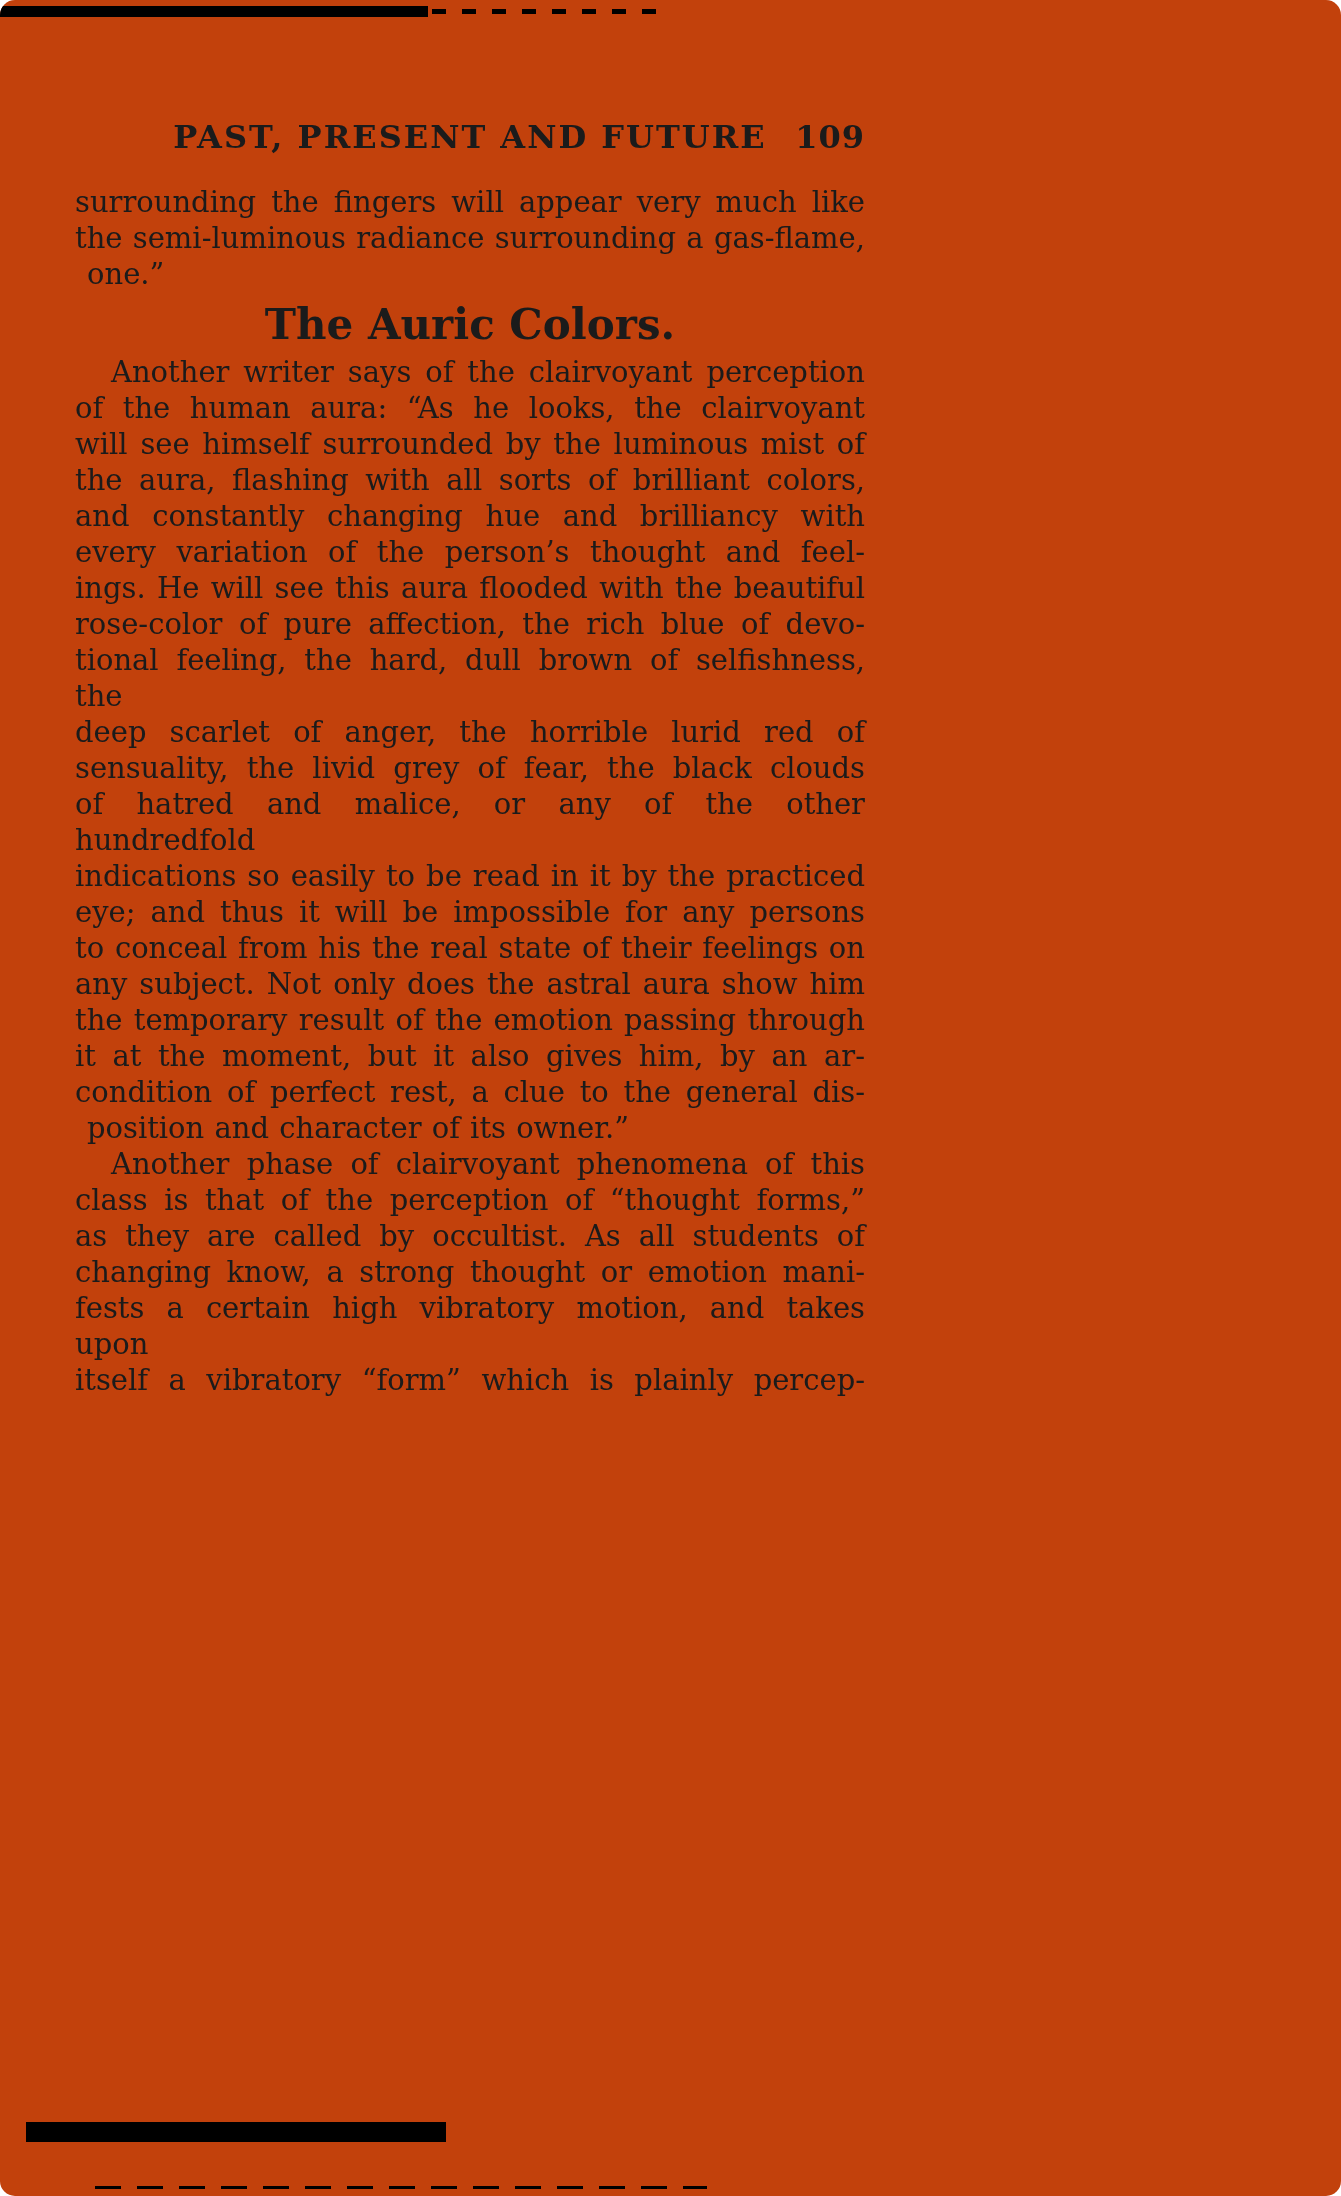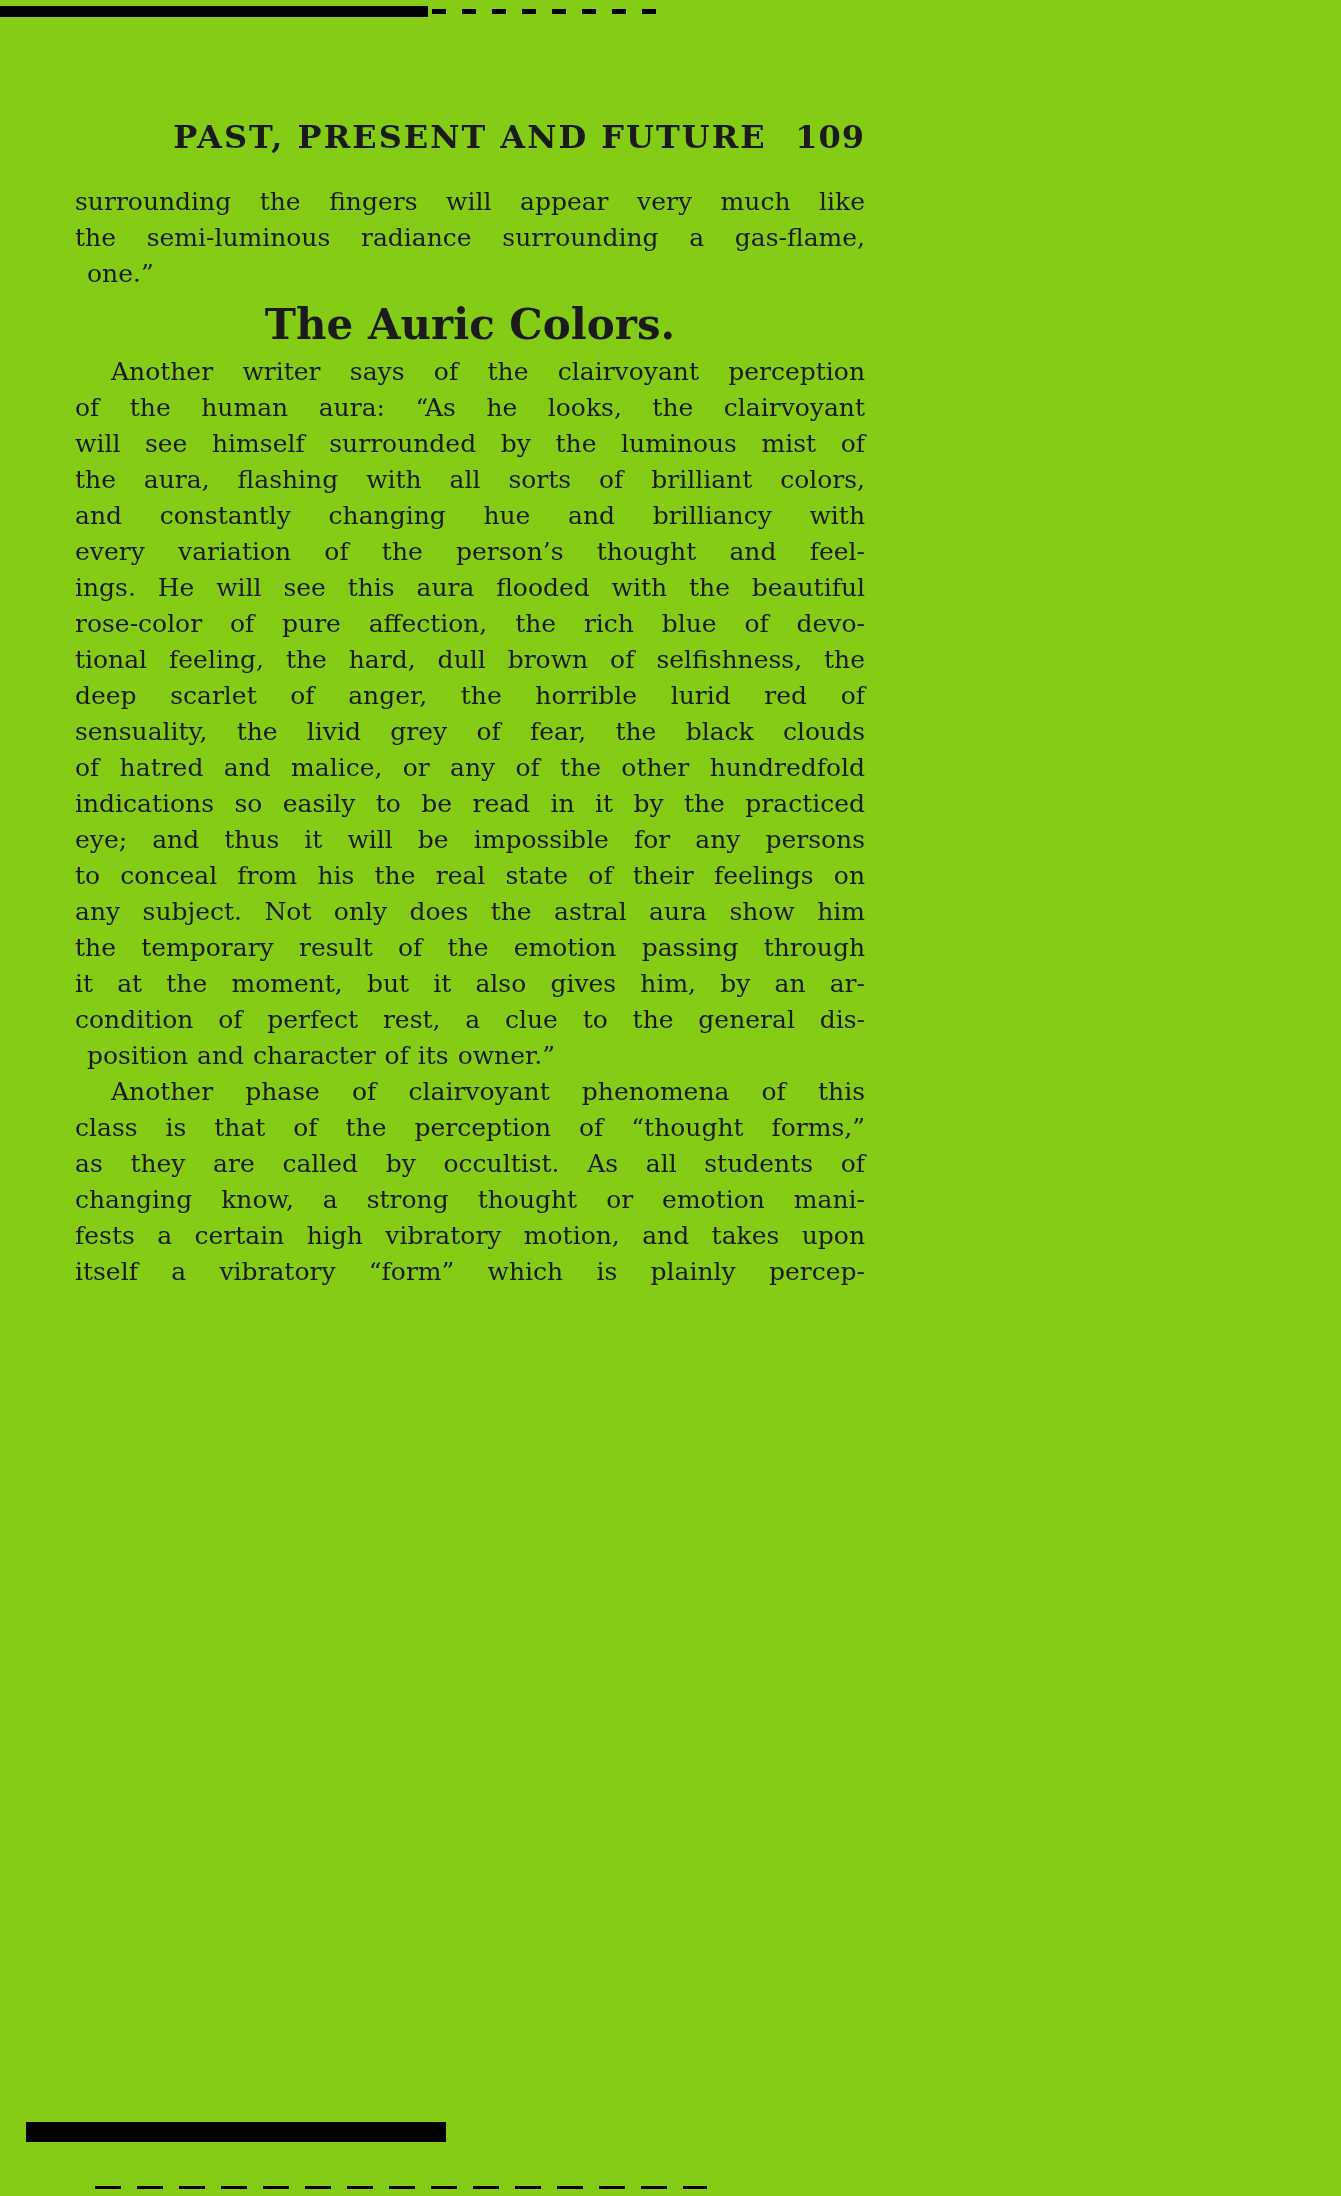--- a/index.html
+++ b/index.html
@@ -2,32 +2,32 @@
 <html><head>
 <meta charset="utf-8">
 <style>
   * { margin: 0; padding: 0; box-sizing: border-box; }
   html, body { background: #ffffff; }
   body {
     width: 1341px; height: 2196px; position: relative;
     font-family: "DejaVu Serif", "Liberation Serif", serif;
     color: #1b1b1b;
   }
-  .page { position: absolute; inset: 0; background: #84cc16; overflow: hidden; }
+  .page { position: absolute; inset: 0; background: #c2410c; overflow: hidden; border-radius: 15px; }
 
   
   .running-head { position: absolute; top: 118px; left: 75px; width: 790px; height: 40px; font-weight: bold; font-size: 32px; }
   .head-title { position: absolute; left: 0; right: 0; text-align: center; letter-spacing: 2px; }
   .head-page { position: absolute; right: 0; top: 0; letter-spacing: 1px; }
 
   
   .content { position: absolute; top: 184px; left: 75px; width: 790px; }
   .paragraph { width: 100%; }
   .line {
-    font-size: 25px; line-height: 36px;
+    font-size: 29px; line-height: 36px;
     text-align: justify; text-align-last: justify;
     word-spacing: 1px;
   }
   .line.no-justify { text-align-last: left; margin-left: 12px; }
   .line.indent { text-indent: 36px; }
   .section-heading {
     font-size: 42px; font-weight: bold; text-align: center;
     line-height: 38px; margin: 14px 0 10px;
   }
 

